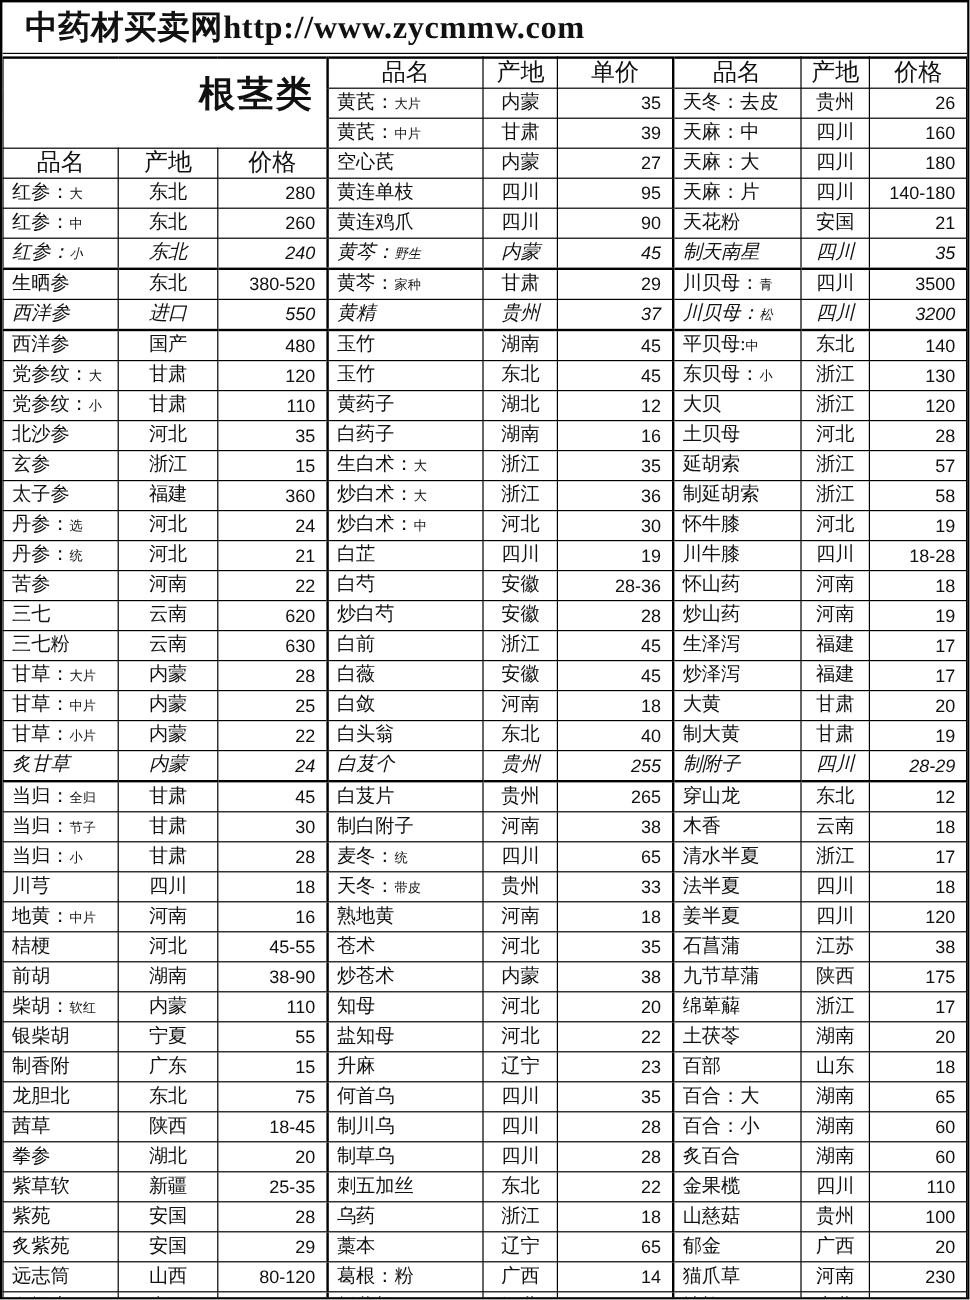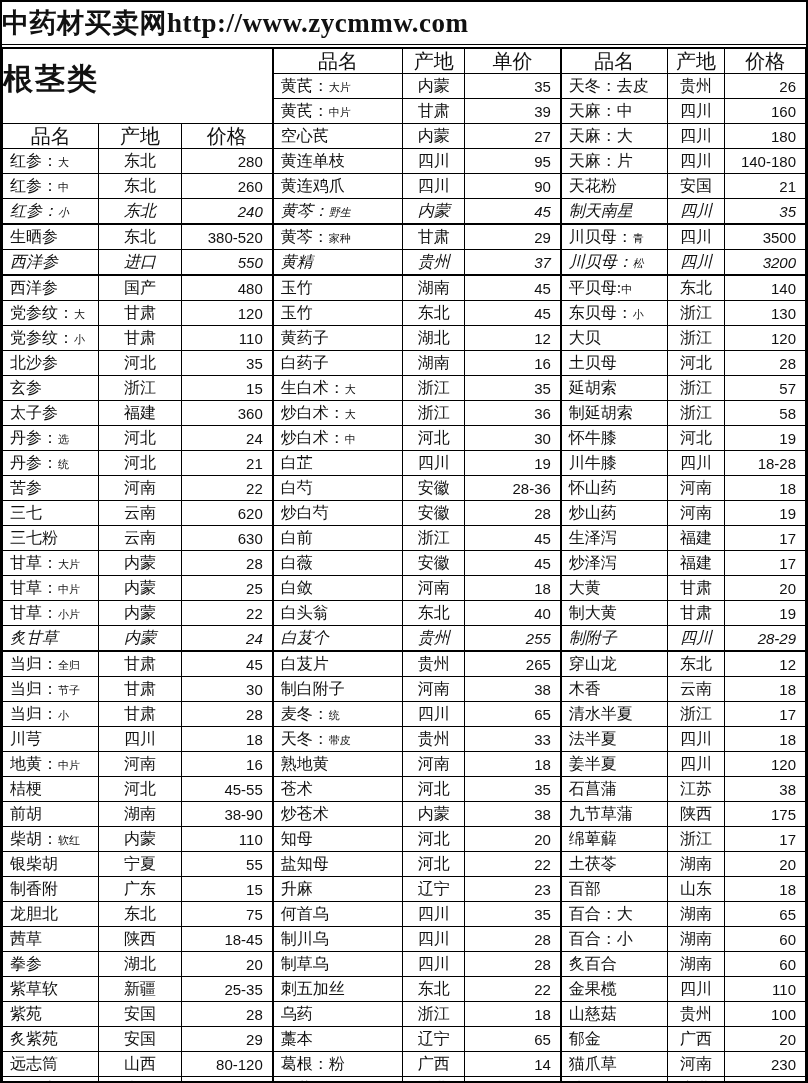--- a/index.html
+++ b/index.html
@@ -3,42 +3,42 @@
 <meta charset="utf-8">
 <style>
   html,body{margin:0;padding:0;background:#e8e8e8;}
   .page{
     width:808px;height:1083px;margin:0 auto;background:#fff;
     border:2px solid #000;box-sizing:border-box;overflow:hidden;
     font-family:"Liberation Serif","DejaVu Serif",serif;color:#111;
   }
   .site-header{
     height:43px;display:flex;align-items:center;
-    padding-left:0;font-size:27px;font-weight:bold;letter-spacing:.5px;
+    padding-left:19px;font-size:27px;font-weight:bold;letter-spacing:.5px;
     border-bottom:1px solid #000;box-sizing:border-box;white-space:nowrap;
   }
   table.price{
     width:100%;height:1032px;margin-top:2px;
     border-collapse:collapse;table-layout:fixed;
     border-top:2px solid #000;
   }
   td{
     border:1px solid #000;height:24px;overflow:hidden;white-space:nowrap;
     padding:0;font-size:16px;line-height:1;vertical-align:middle;
   }
   td.gl{border-left-width:2px;}
   tr.thick td{border-bottom-width:2px;font-style:italic;}
   td.hd{text-align:center;font-size:20px;}
   td.name{text-align:left;padding-left:7px;padding-right:2px;}
   td.name .sm{font-size:11px;}
   td.org{text-align:center;padding:0 2px;}
   td.prc{text-align:right;padding-right:9px;font-size:15px;
          font-family:"Liberation Sans","DejaVu Sans",sans-serif;font-stretch:condensed;}
   td.cat{
-    text-align:left;vertical-align:middle;font-weight:bold;
+    text-align:right;vertical-align:middle;font-weight:bold;
     font-size:30px;letter-spacing:2px;padding-right:10px;padding-bottom:14px;
   }
 </style>
 </head>
 <body>
 
 <div class="page">
   <div class="site-header">中药材买卖网http://www.zycmmw.com</div>
 
   <table class="price">

